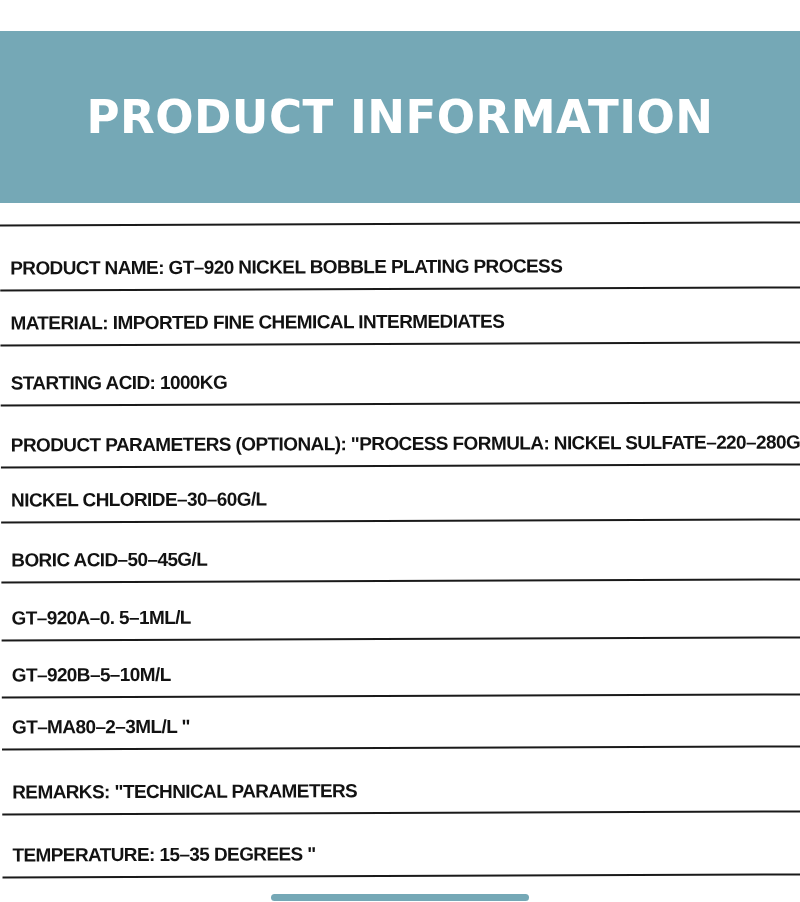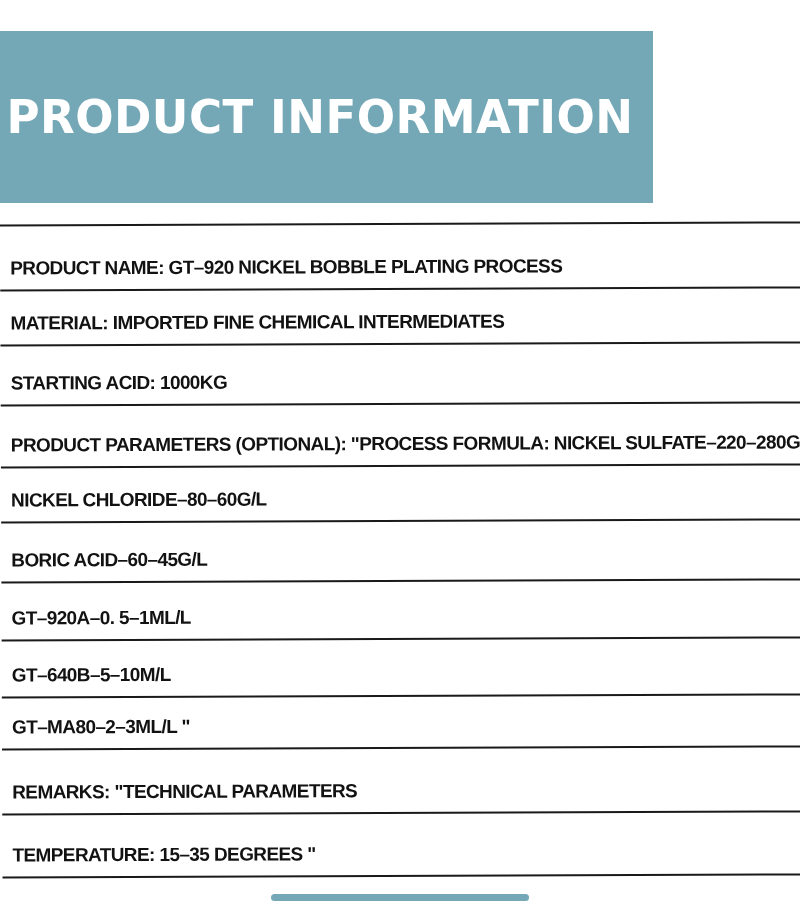--- a/index.html
+++ b/index.html
@@ -5,23 +5,23 @@
   :root{
     --banner-color:#75a8b6;
     --line-color:#1a1a1a;
     --text-color:#121212;
   }
   *{margin:0;padding:0;box-sizing:border-box;}
   html,body{width:800px;height:902px;background:#ffffff;overflow:hidden;}
   body{position:relative;font-family:"Liberation Sans",sans-serif;}
 
   .banner{
-    position:absolute;left:0;top:31px;width:653px;height:172px;
+    position:absolute;left:0;top:31px;width:800px;height:172px;
     background:var(--banner-color);
-    display:flex;align-items:center;justify-content:flex-start;
+    display:flex;align-items:center;justify-content:center;
   }
   .banner h1{
     font-family:"DejaVu Sans","Liberation Sans",sans-serif;
     font-weight:bold;font-size:46px;letter-spacing:0.5px;
     color:#ffffff;white-space:nowrap;
     transform:scaleX(0.98);
   }
 
   .spec-table{
     position:absolute;left:0;top:223px;width:800px;
@@ -61,30 +61,30 @@
   <div class="spec-row" style="height:55px">
     <span class="spec-text">MATERIAL: IMPORTED FINE CHEMICAL INTERMEDIATES</span>
   </div>
   <div class="spec-row" style="height:60px">
     <span class="spec-text">STARTING ACID: 1000KG</span>
   </div>
   <div class="spec-row" style="height:62px">
     <span class="spec-text">PRODUCT PARAMETERS (OPTIONAL): "PROCESS FORMULA: NICKEL SULFATE–220–280G/L</span>
   </div>
   <div class="spec-row" style="height:55px">
-    <span class="spec-text">NICKEL CHLORIDE–80–60G/L</span>
+    <span class="spec-text">NICKEL CHLORIDE–30–60G/L</span>
   </div>
   <div class="spec-row" style="height:60px">
-    <span class="spec-text">BORIC ACID–60–45G/L</span>
+    <span class="spec-text">BORIC ACID–50–45G/L</span>
   </div>
   <div class="spec-row" style="height:58px">
     <span class="spec-text">GT–920A–0. 5–1ML/L</span>
   </div>
   <div class="spec-row" style="height:57px">
-    <span class="spec-text">GT–640B–5–10M/L</span>
+    <span class="spec-text">GT–920B–5–10M/L</span>
   </div>
   <div class="spec-row" style="height:52px">
     <span class="spec-text">GT–MA80–2–3ML/L "</span>
   </div>
   <div class="spec-row" style="height:65px">
     <span class="spec-text">REMARKS: "TECHNICAL PARAMETERS</span>
   </div>
   <div class="spec-row" style="height:63px">
     <span class="spec-text">TEMPERATURE: 15–35 DEGREES "</span>
   </div>

